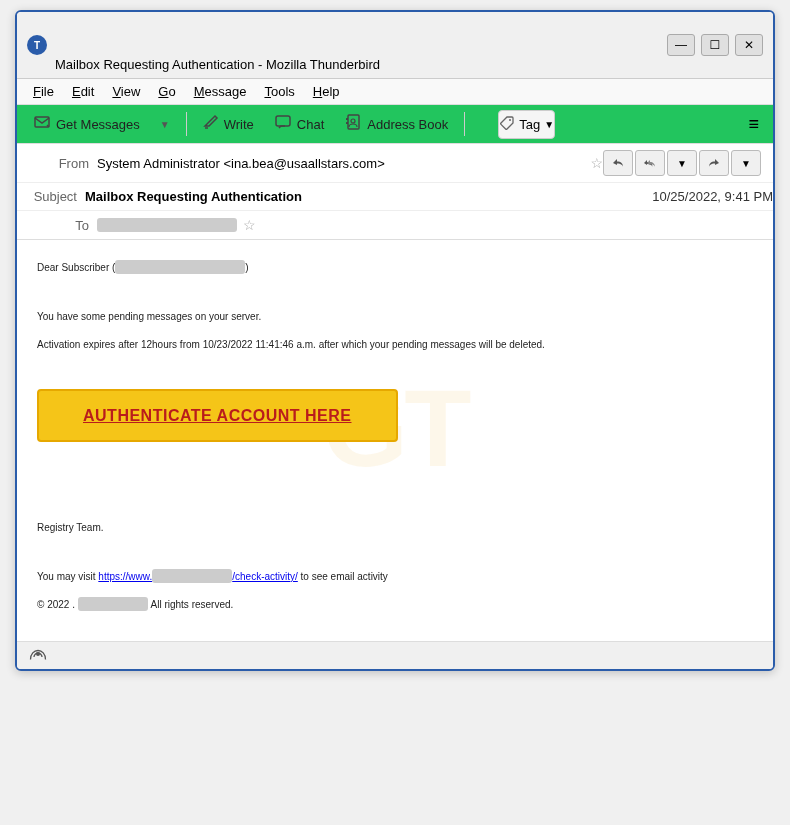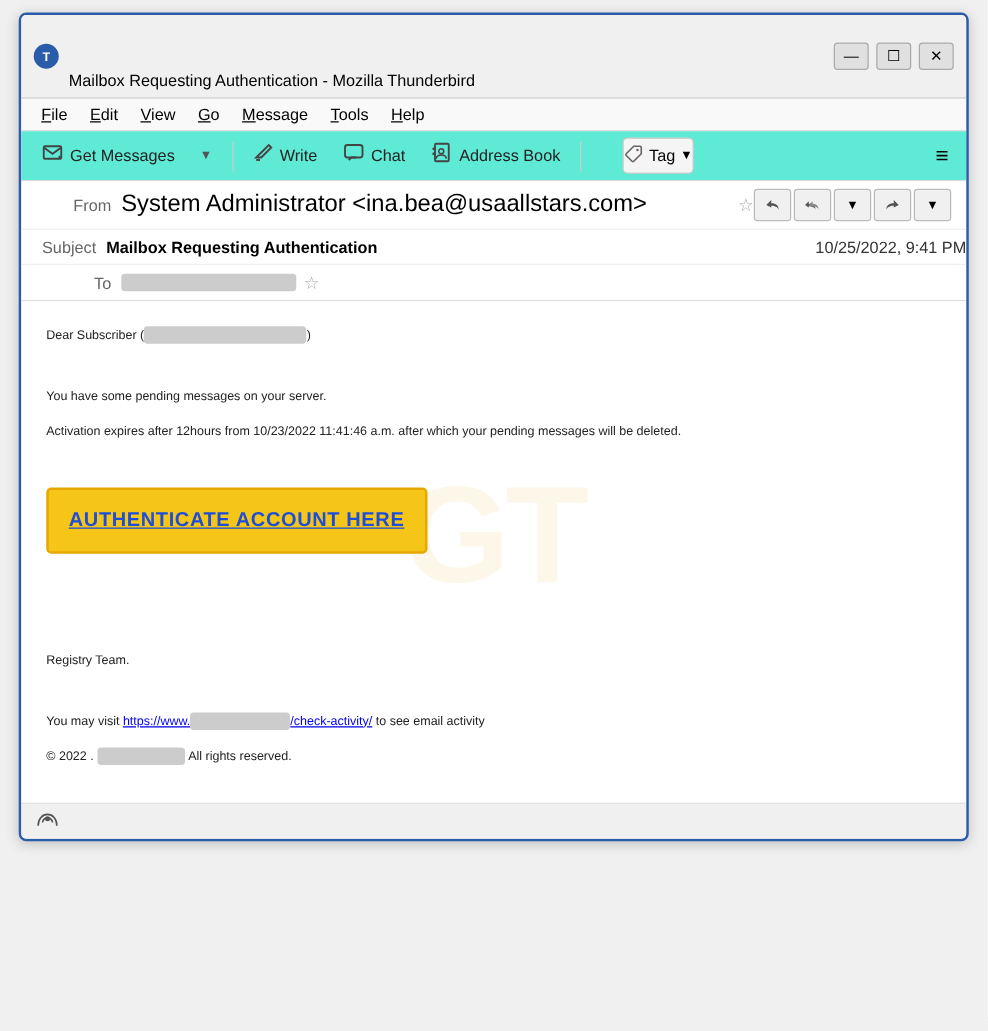--- a/index.html
+++ b/index.html
@@ -81,21 +81,21 @@
       cursor: pointer;
       border-radius: 3px;
       font-size: 13px;
       text-decoration: underline;
       text-decoration-color: transparent;
     }
     .menu-item .underline-char { text-decoration: underline; }
 
     
     .toolbar {
-      background: #5eead4;
+      background: #22c55e;
       display: flex;
       align-items: center;
       padding: 4px 8px;
       border-bottom: 1px solid #ddd;
       gap: 4px;
     }
     .toolbar-btn {
       display: flex;
       align-items: center;
       gap: 5px;
@@ -155,21 +155,21 @@
     .header-label {
       color: #666;
       font-size: 13px;
       min-width: 60px;
       text-align: right;
       margin-right: 8px;
       flex-shrink: 0;
     }
     .header-value {
       flex: 1;
-      font-size: 19px;
+      font-size: 13px;
     }
     .header-actions {
       display: flex;
       gap: 2px;
       margin-left: auto;
     }
     .hdr-btn {
       width: 30px;
       height: 26px;
       background: #f0f0f0;
@@ -260,24 +260,24 @@
     }
     .email-content p {
       margin-bottom: 12px;
       font-size: 10px;
     }
     .authenticate-btn {
       display: inline-block;
       background: #f5c518;
       border: 2px solid #e6a800;
       border-radius: 4px;
-      padding: 12px 16px;
+      padding: 12px 44px;
       font-size: 16px;
       font-weight: bold;
-      color: #1d4ed8;
+      color: #b91c1c;
       text-decoration: underline;
       cursor: pointer;
       letter-spacing: 0.5px;
       margin: 18px 0;
     }
     .link-text {
       color: #0000ee;
       text-decoration: underline;
       cursor: pointer;
     }

